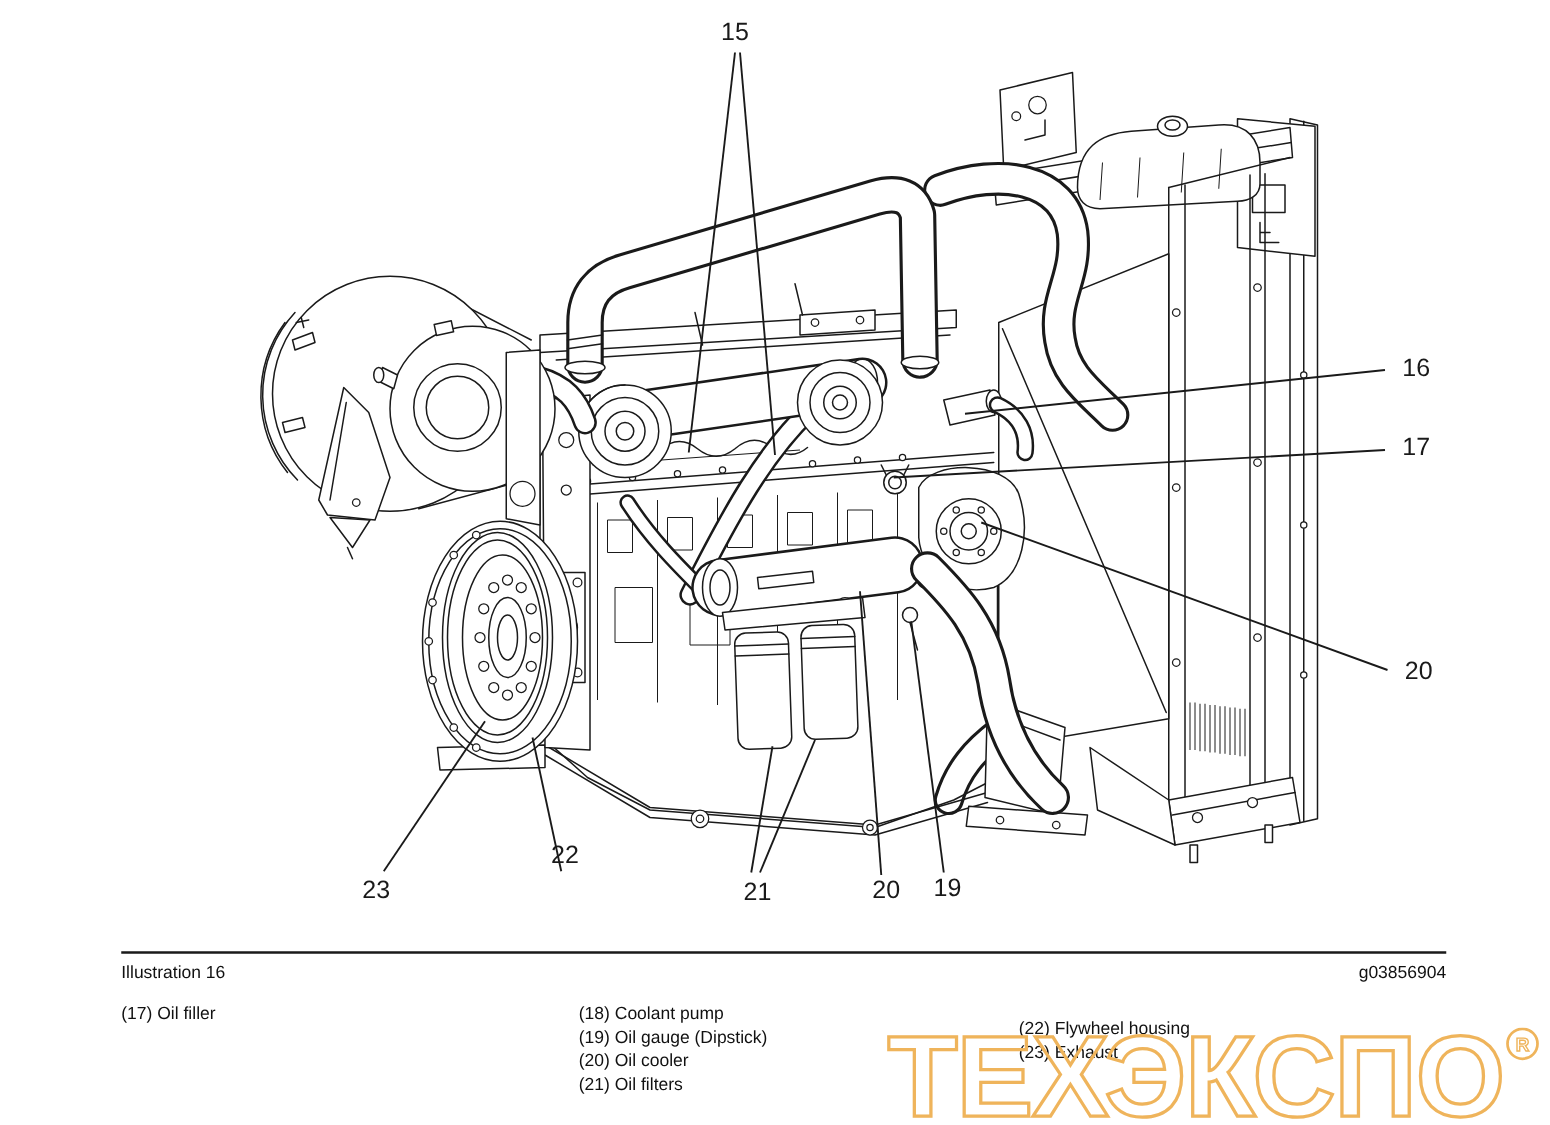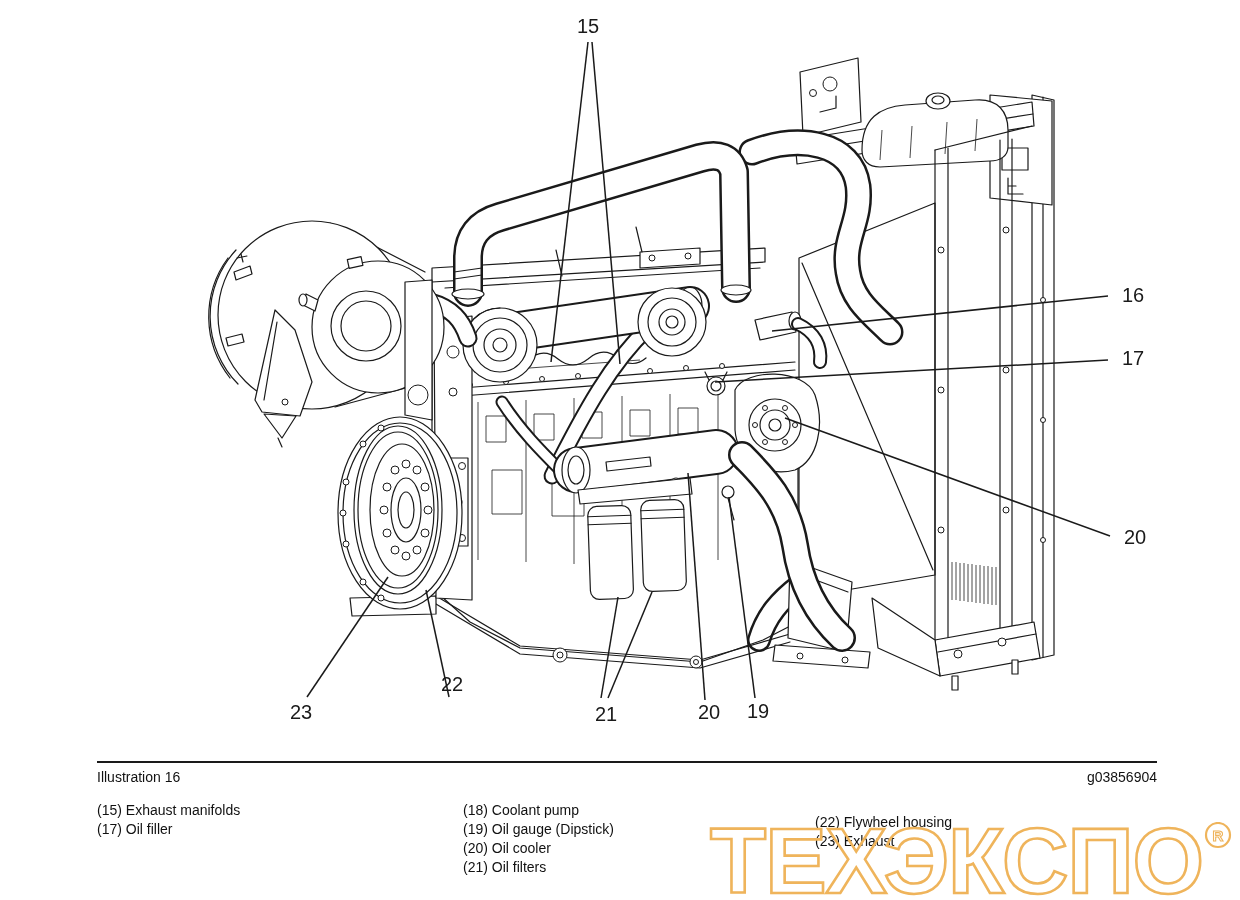--- a/index.html
+++ b/index.html
@@ -339,24 +339,20 @@
 
 <div class="footer-rule"></div>
 
 <div class="caption-row">
   <span>Illustration 16</span>
   <span>g03856904</span>
 </div>
 
 <div class="legend legend-col1">
   <div class="legend-item">
-    <span>(15)</span>
-    <span>Exhaust manifolds</span>
-  </div>
-  <div class="legend-item">
     <span>(17)</span>
     <span>Oil filler</span>
   </div>
 </div>
 
 <div class="legend legend-col2">
   <div class="legend-item">
     <span>(18)</span>
     <span>Coolant pump</span>
   </div>

